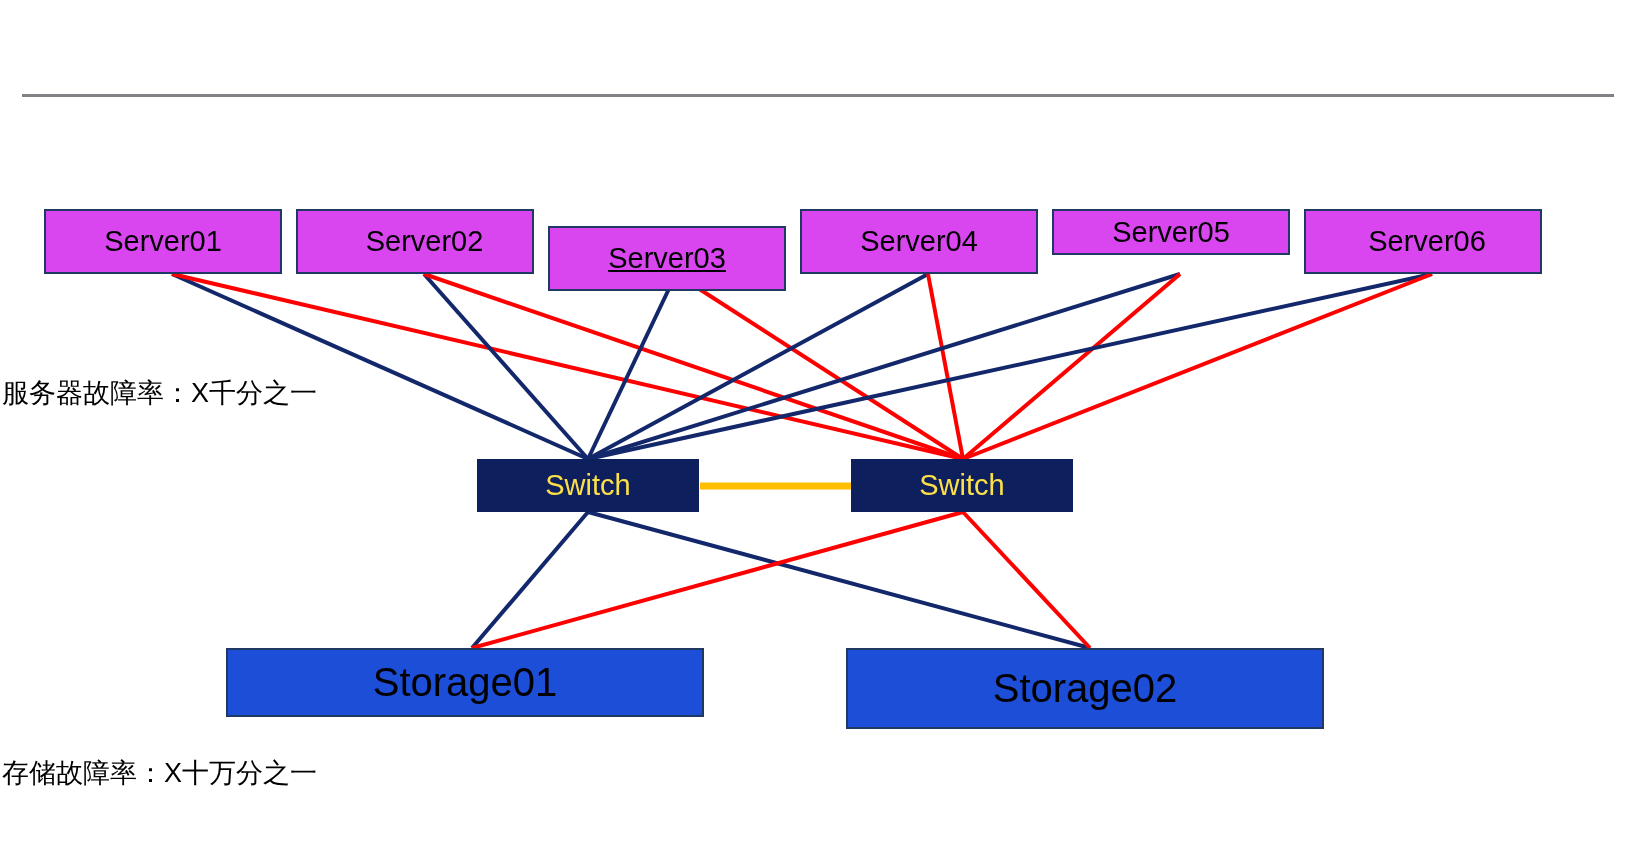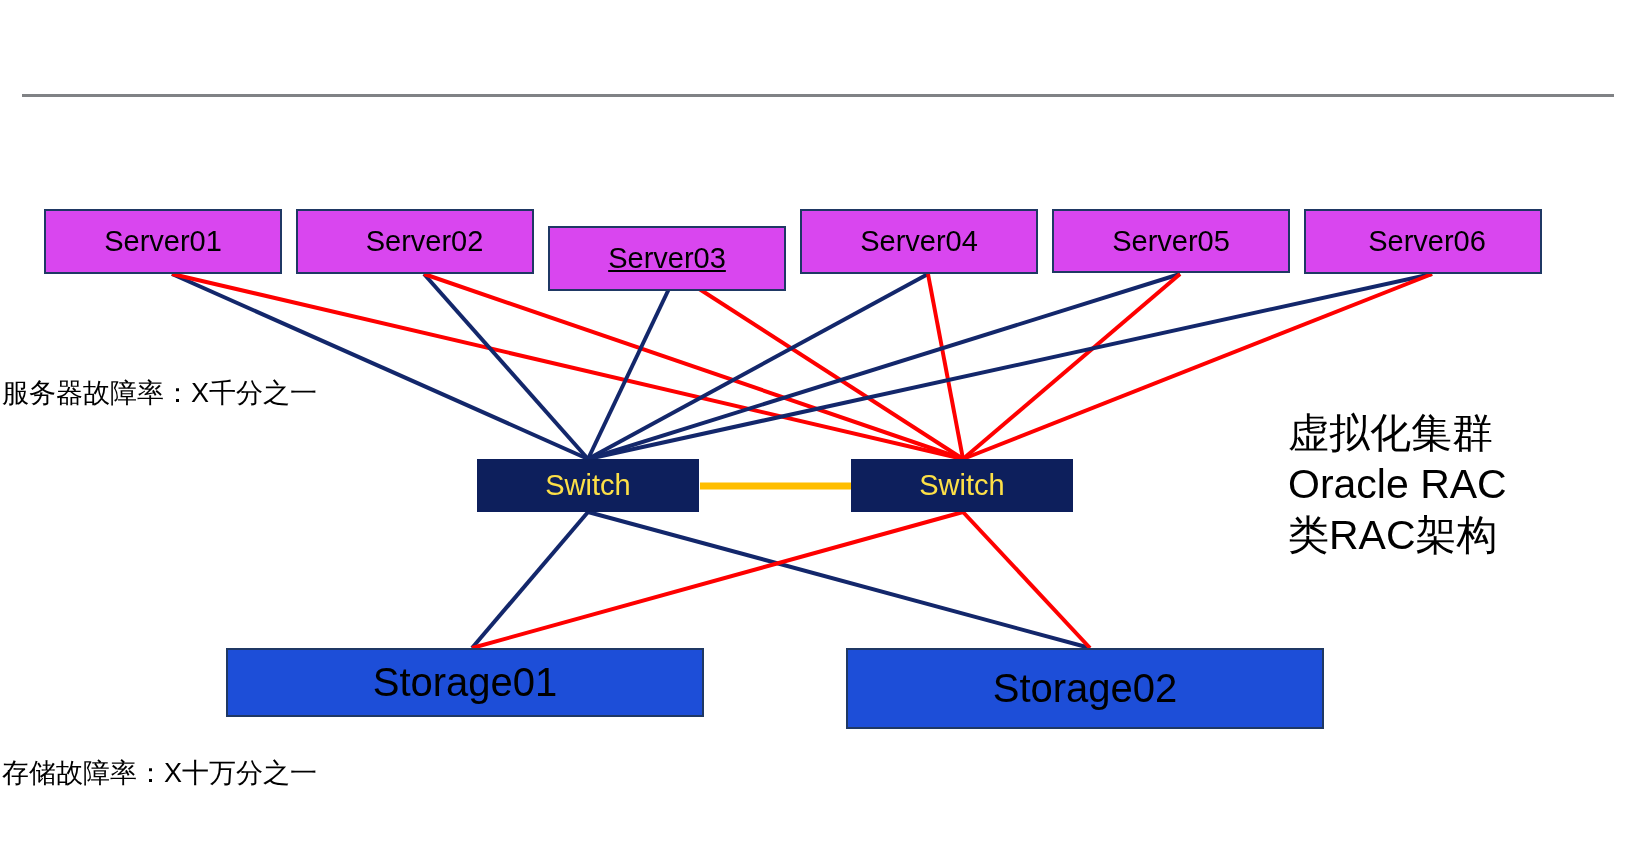--- a/index.html
+++ b/index.html
@@ -127,31 +127,26 @@
         <line x1="963" y1="512" x2="1090" y2="648" stroke="#fe0000" stroke-width="4" stroke-linecap="butt"></line>
         <line x1="700" y1="486" x2="851" y2="486" stroke="#ffbe00" stroke-width="7" stroke-linecap="butt"></line>
       </g>
   </svg>
 
   <div id="nodes-layer">
       <div class="node server" style="left: 44px; top: 209px; width: 238px; height: 65px;">Server01</div>
       <div class="node server" style="left: 296px; top: 209px; width: 238px; height: 65px; padding-left: 19px;">Server02</div>
       <div class="node server" style="left: 548px; top: 226px; width: 238px; height: 65px; text-decoration: underline;">Server03</div>
       <div class="node server" style="left: 800px; top: 209px; width: 238px; height: 65px;">Server04</div>
-      <div class="node server" style="left: 1052px; top: 209px; width: 238px; height: 64px;">Server05</div>
+      <div class="node server" style="left: 1052px; top: 209px; width: 238px; height: 46px;">Server05</div>
       <div class="node server" style="left: 1304px; top: 209px; width: 238px; height: 65px; padding-left: 8px;">Server06</div>
       <div class="node switch" style="left: 477px; top: 459px; width: 222px; height: 53px;">Switch</div>
       <div class="node switch" style="left: 851px; top: 459px; width: 222px; height: 53px;">Switch</div>
       <div class="node storage" style="left: 226px; top: 648px; width: 478px; height: 69px;">Storage01</div>
       <div class="node storage" style="left: 846px; top: 648px; width: 478px; height: 81px;">Storage02</div>
     </div>
 
   <div class="annotation" id="storage-failure-note" style="left:2px; top:755px;">存储故障率：X十万分之一</div>
 
   <div class="annotation" id="server-failure-note" style="left:2px; top:375px;">服务器故障率：X千分之一</div>
 
-  <div id="cluster-note">
-      <div>虚拟化集群</div>
-      <div>Oracle RAC</div>
-      <div>类RAC架构</div>
-    </div>
 
 </div>
 
 </body></html>

